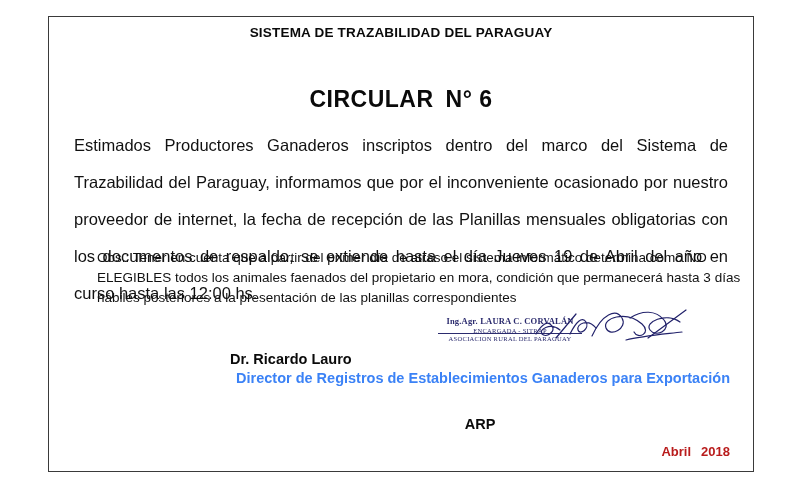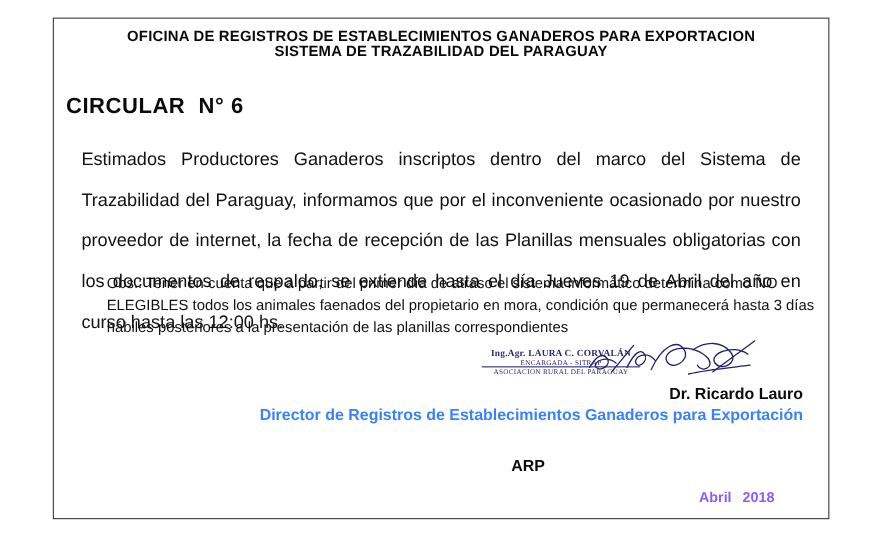--- a/index.html
+++ b/index.html
@@ -43,23 +43,24 @@
     color: #0a0a0a;
   }
   .header .line2 {
     font-size: 13.5px;
   }
   .title {
     position: absolute;
     left: 60px;
     top: 86px;
     width: 682px;
-    font-family: "Liberation Sans", sans-serif;
-    font-weight: bold;
-    font-size: 20px;
+    text-align: center;
+    font-family: "Liberation Sans", sans-serif;
+    font-weight: bold;
+    font-size: 23px;
     letter-spacing: 0.5px;
     color: #0a0a0a;
   }
   .title .num {
     margin-left: 12px;
   }
   .body-text {
     position: absolute;
     left: 74px;
     top: 127px;
@@ -113,21 +114,21 @@
   .sig-svg {
     position: absolute;
     left: 100px;
     top: -8px;
   }
   .signature-name {
     position: absolute;
     left: 230px;
     top: 350px;
     width: 500px;
-    text-align: right;
+    text-align: left;
     font-family: "Liberation Sans", sans-serif;
     font-weight: bold;
     font-size: 14.5px;
     line-height: 19px;
     color: #0a0a0a;
   }
   .signature-role {
     position: absolute;
     left: 230px;
     top: 369px;
@@ -146,40 +147,39 @@
     width: 500px;
     text-align: center;
     font-family: "Liberation Sans", sans-serif;
     font-weight: bold;
     font-size: 14.5px;
     color: #0a0a0a;
     margin-top: 28px;
   }
   .date {
     position: absolute;
-    left: 404px;
+    left: 430px;
     top: 444px;
     width: 300px;
     text-align: right;
     font-family: "Liberation Sans", sans-serif;
     font-weight: bold;
     font-size: 13px;
-    color: #8b5cf6;
+    color: #b91c1c;
   }
   .date .month { margin-right: 10px; }
 </style>
 </head>
 <body>
 
 <div class="page">
 
   <div class="frame"></div>
 
   <div class="header">
-    <div class="line1">OFICINA DE REGISTROS DE ESTABLECIMIENTOS GANADEROS PARA EXPORTACION</div>
     <div class="line2">SISTEMA DE TRAZABILIDAD DEL PARAGUAY</div>
   </div>
 
   <div class="title">
     <span>CIRCULAR</span><span class="num">N° 6</span>
   </div>
 
   <div class="body-text">Estimados Productores Ganaderos inscriptos dentro del marco del Sistema de Trazabilidad del Paraguay, informamos que por el  inconveniente  ocasionado por nuestro proveedor de internet, la fecha de recepción de las Planillas mensuales obligatorias con los documentos de respaldo,  se extiende  hasta el día Jueves 19 de Abril del año en curso hasta las 12:00 hs.</div>
 
   <div class="obs">Obs.: Tener en cuenta que a partir del primer día de atraso el sistema informático determina como NO ELEGIBLES todos los animales faenados del propietario en mora, condición que permanecerá hasta 3 días hábiles posteriores a la presentación de las planillas correspondientes</div>

